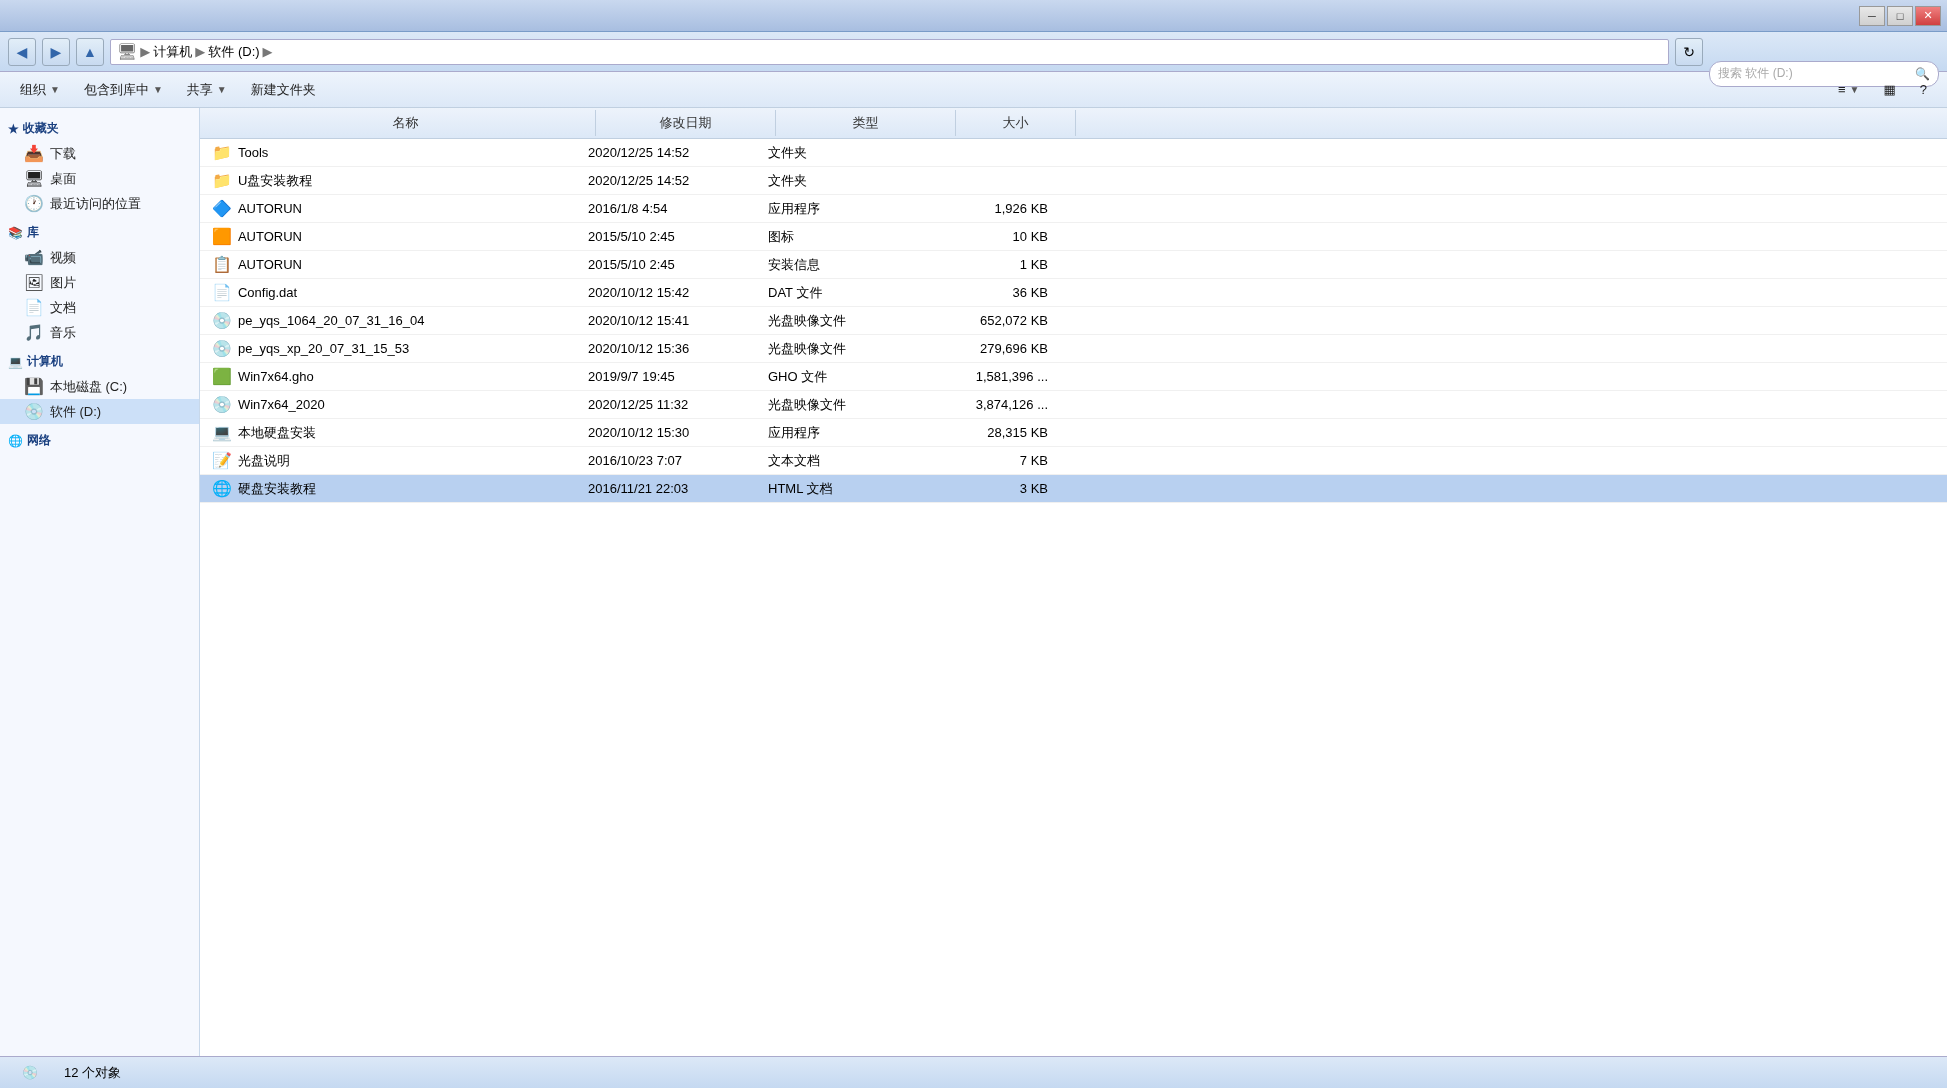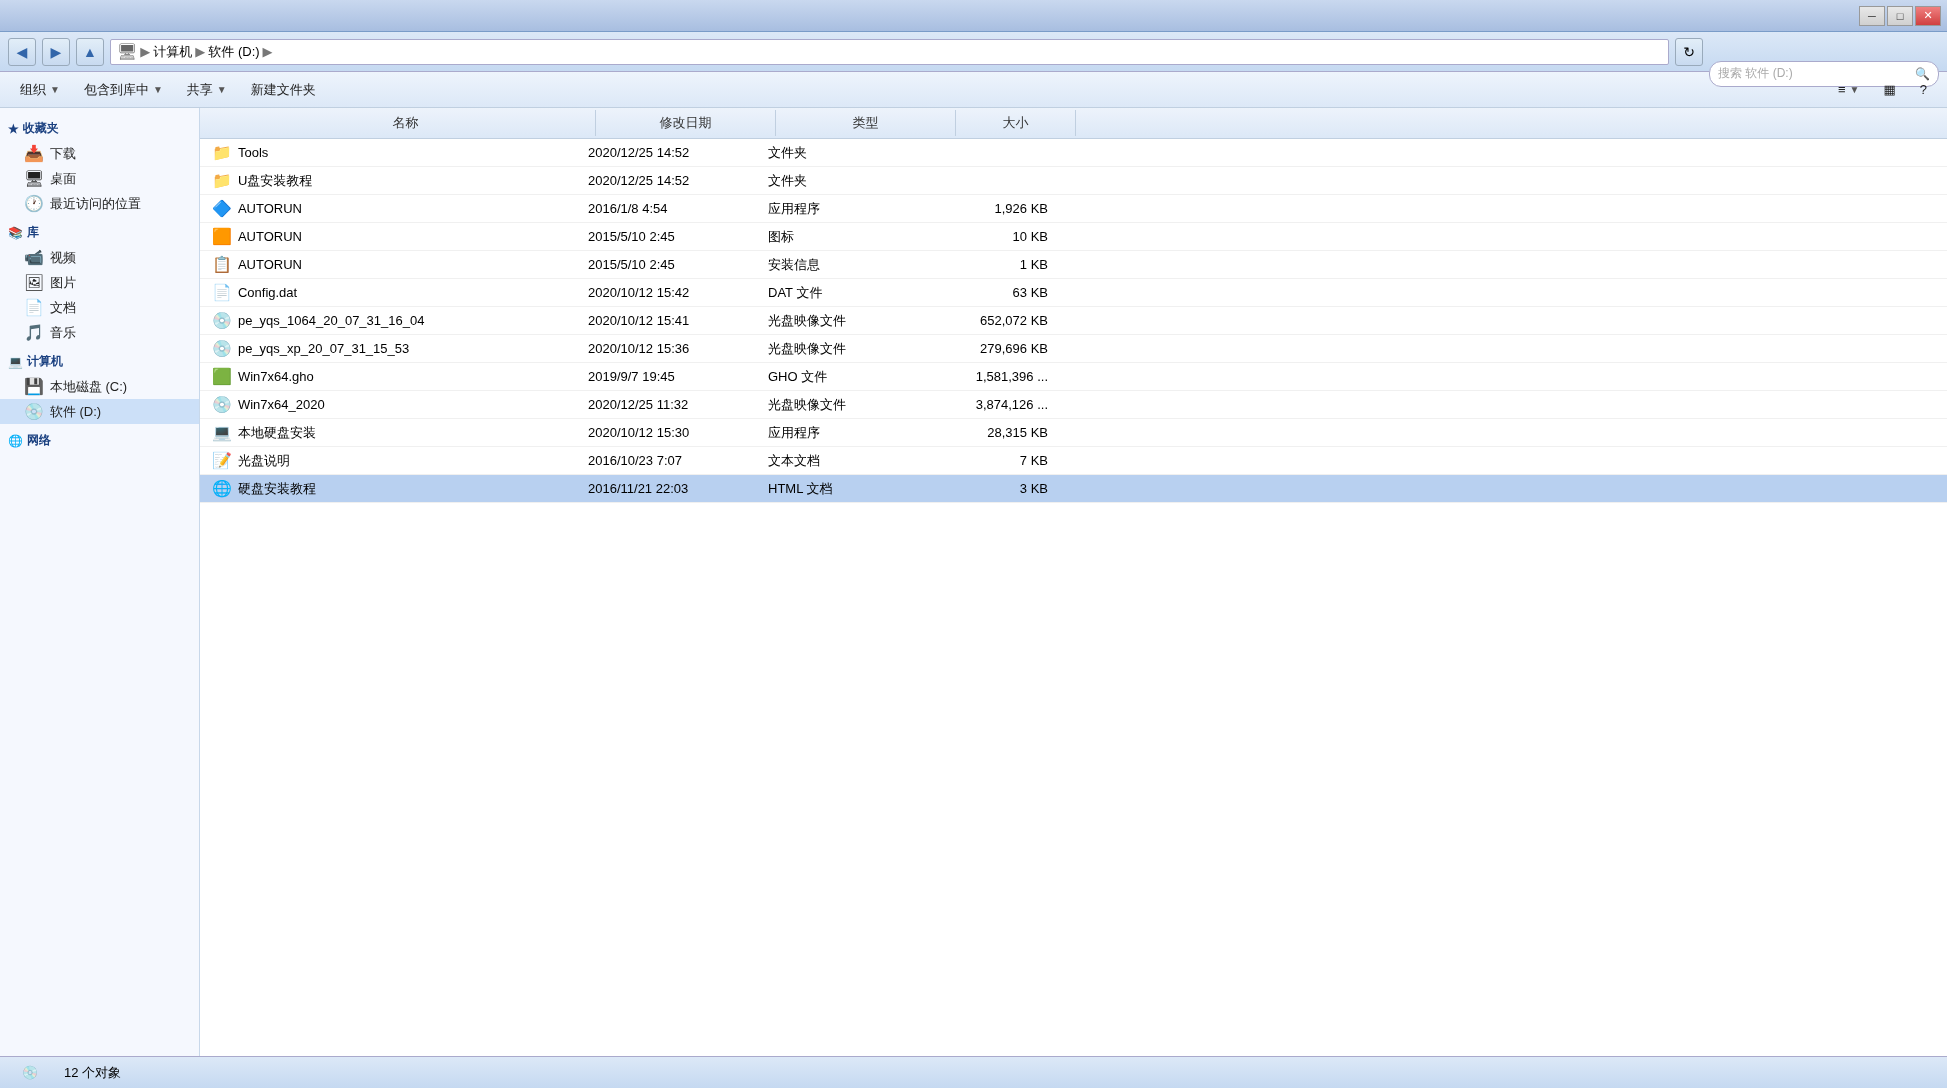--- a/index.html
+++ b/index.html
@@ -427,21 +427,21 @@
     <div class="file-cell">安装信息</div>
     <div class="file-cell size">1 KB</div>
   </div>
         <div class="file-row">
     <div class="file-cell name">
       <span style="font-size:16px;">📄</span>
       <span>Config.dat</span>
     </div>
     <div class="file-cell">2020/10/12 15:42</div>
     <div class="file-cell">DAT 文件</div>
-    <div class="file-cell size">63 KB</div>
+    <div class="file-cell size">36 KB</div>
   </div>
         <div class="file-row">
     <div class="file-cell name">
       <span style="font-size:16px;">💿</span>
       <span>pe_yqs_1064_20_07_31_16_04</span>
     </div>
     <div class="file-cell">2020/10/12 15:41</div>
     <div class="file-cell">光盘映像文件</div>
     <div class="file-cell size">652,072 KB</div>
   </div>

